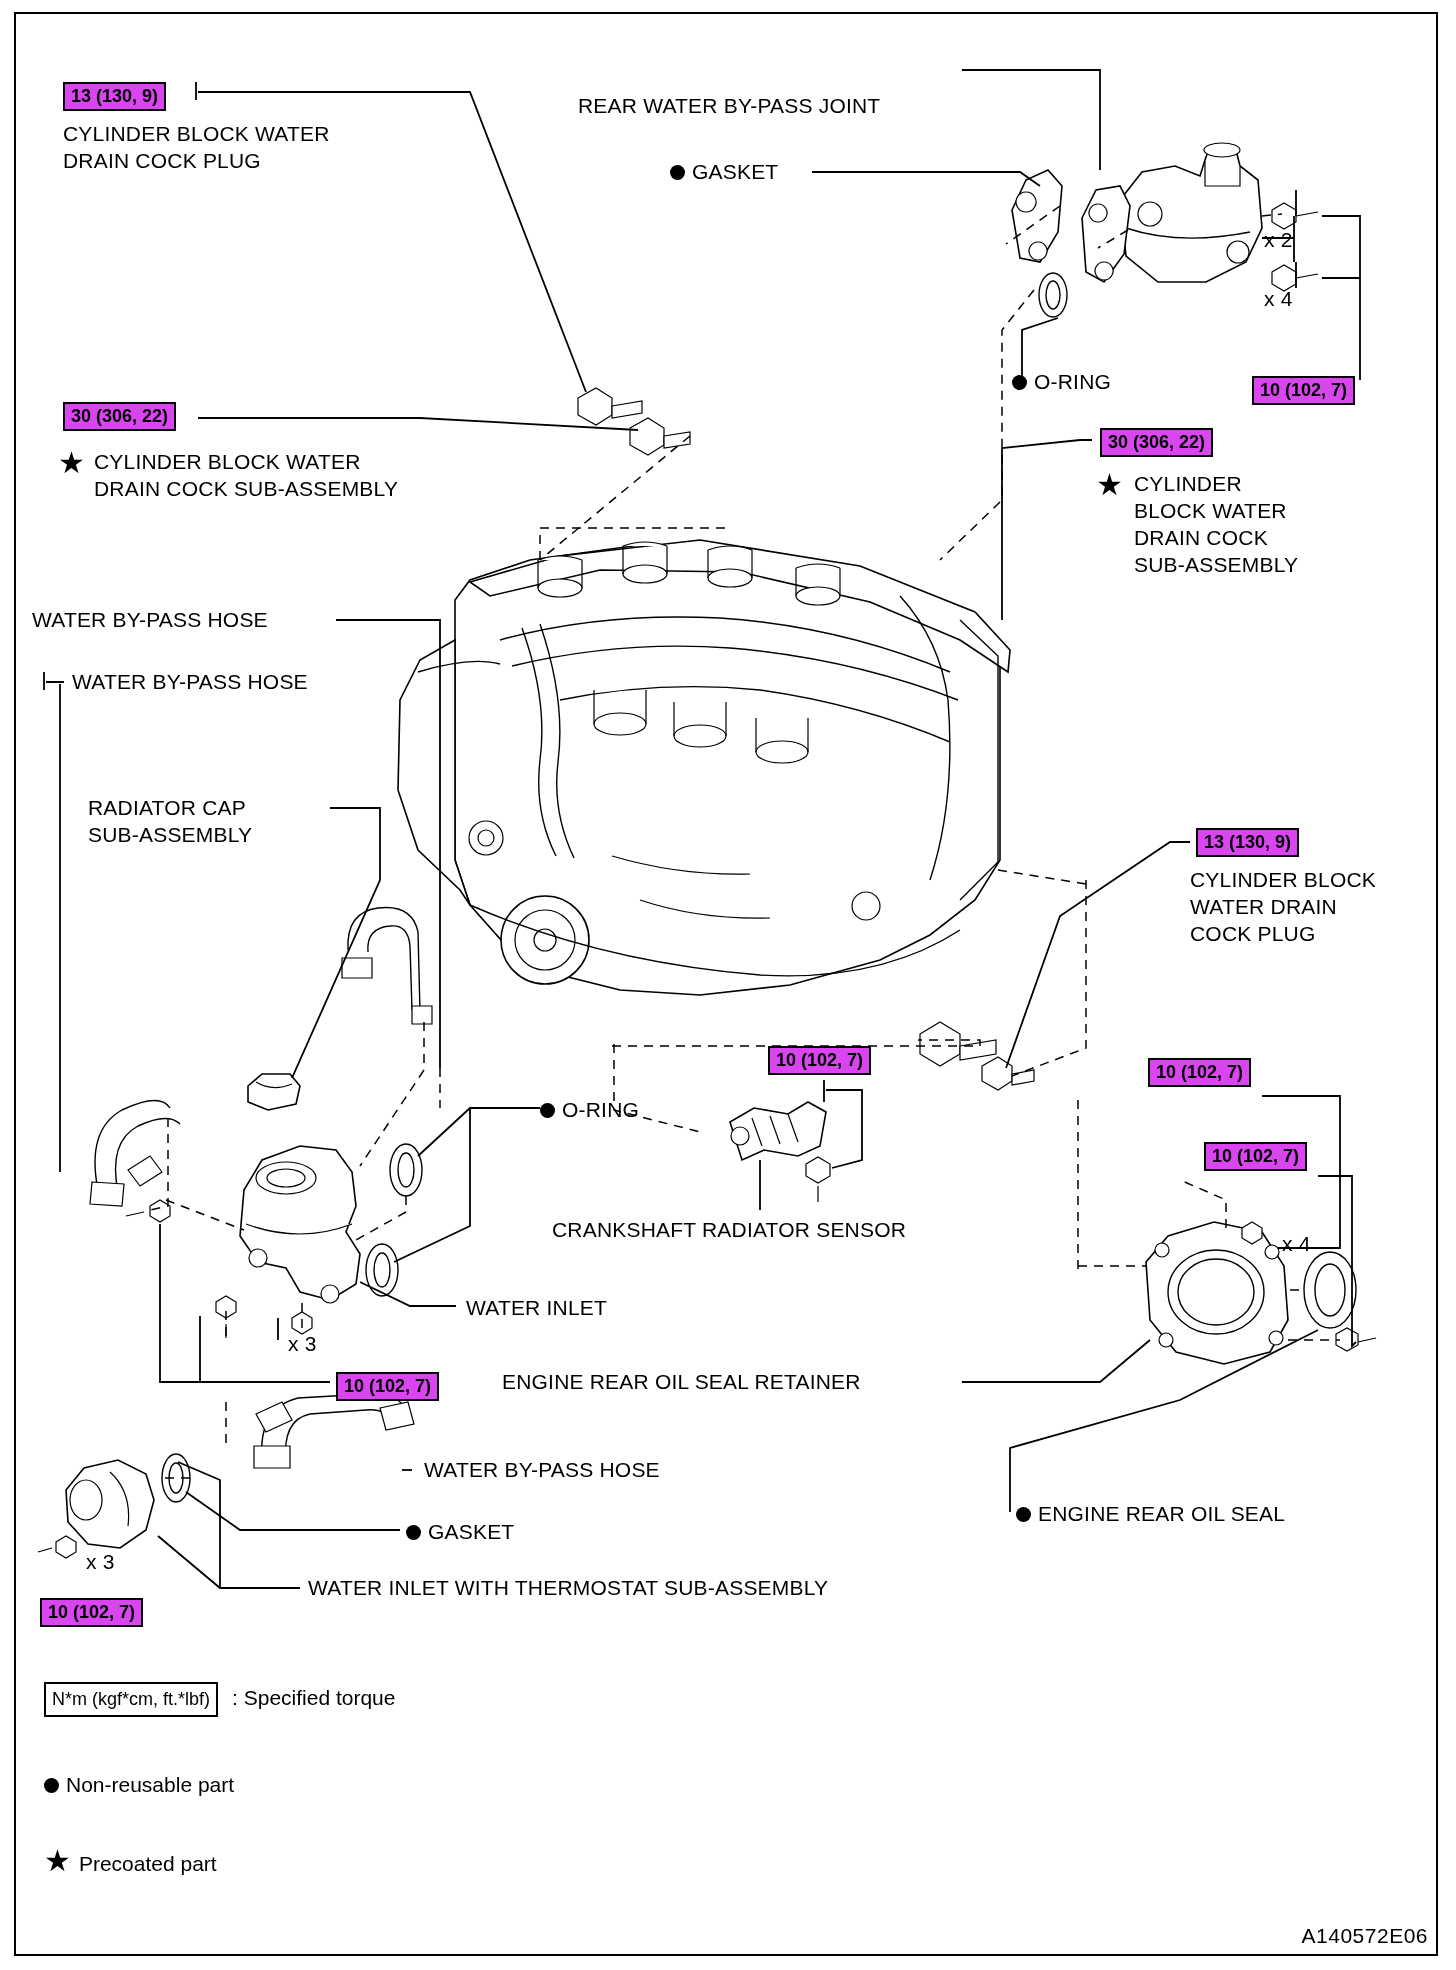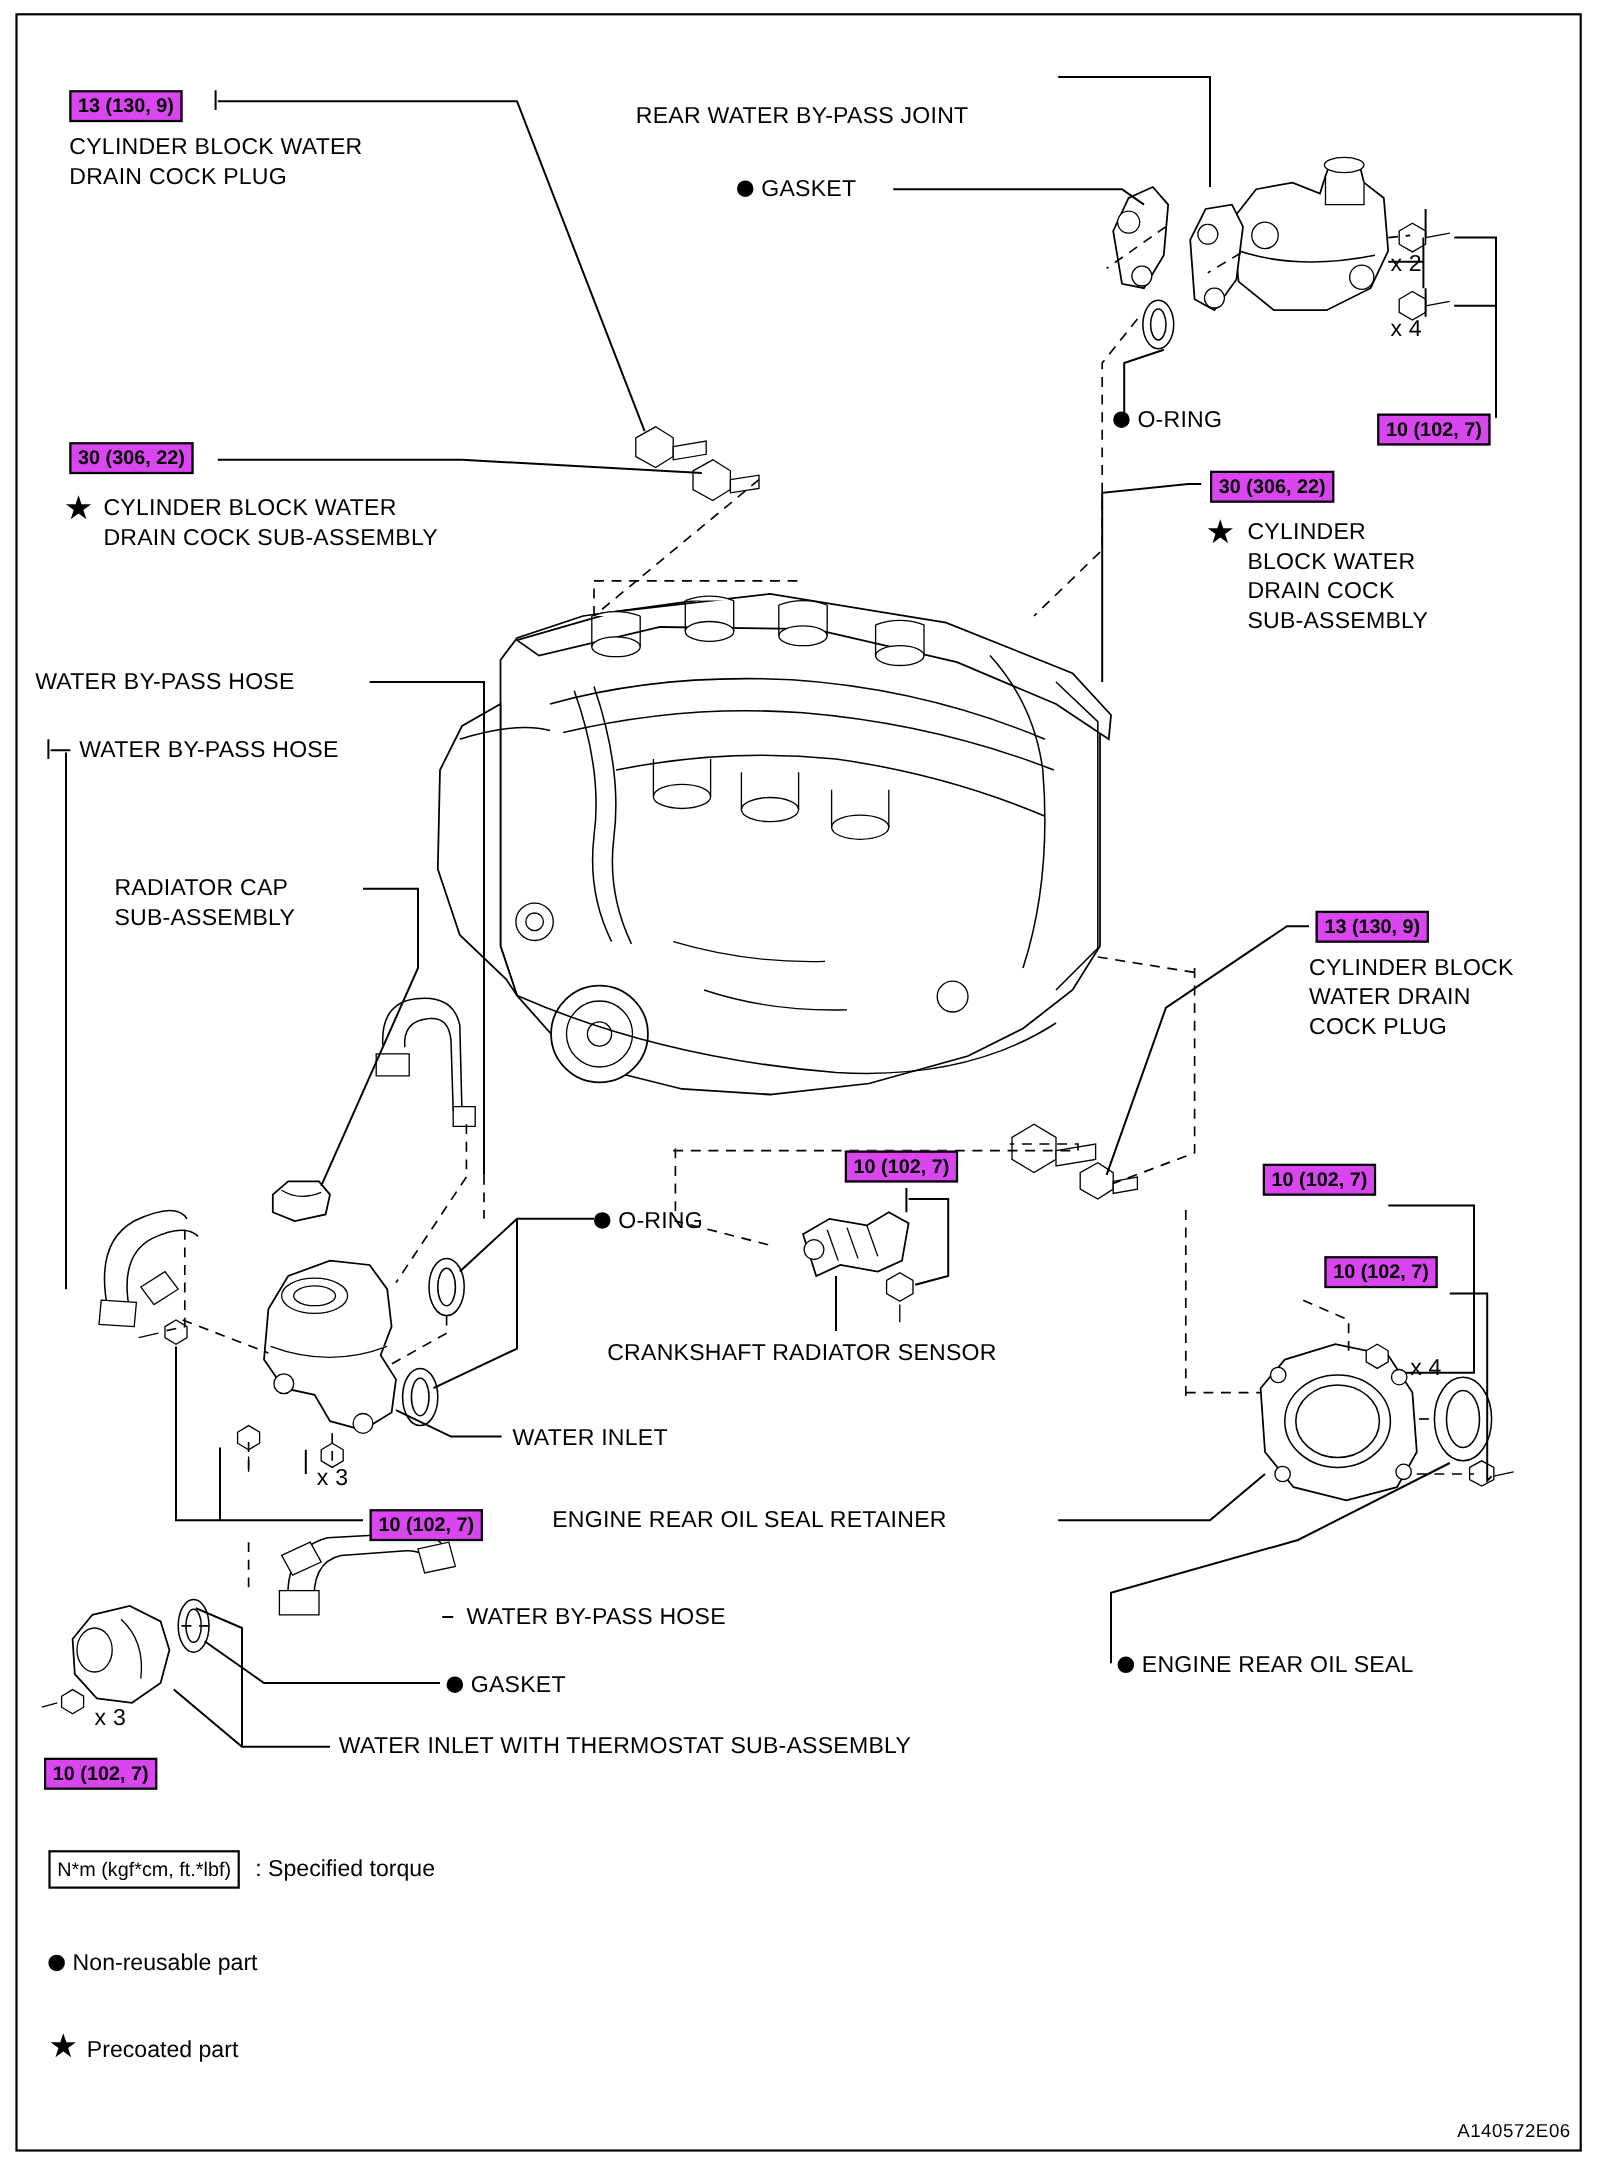--- a/index.html
+++ b/index.html
@@ -74,21 +74,21 @@
     display: inline-block;
     border: 2px solid #000;
     font-size: 18px;
     padding: 2px 6px 3px 6px;
     font-family: "Liberation Sans", sans-serif;
   }
   .code {
     position: absolute;
     right: 28px;
     bottom: 22px;
-    font-size: 17px;
+    font-size: 21px;
     letter-spacing: .5px;
   }
   svg.overlay {
     position: absolute;
     left: 0;
     top: 0;
     width: 1456px;
     height: 1970px;
     pointer-events: none;
   }
@@ -400,21 +400,21 @@
   <div class="star" style="left:1096px; top:470px;">★</div>
   <div class="lbl" style="left:1134px; top:470px;">CYLINDER
 BLOCK WATER
 DRAIN COCK
 SUB-ASSEMBLY</div>
 
   <div class="lbl" style="left:32px; top:606px;">WATER BY-PASS HOSE</div>
 
   <div class="lbl" style="left:72px; top:668px;">WATER BY-PASS HOSE</div>
 
-  <div class="lbl" style="left:88px; top:794px;margin-left:16px;">RADIATOR CAP
+  <div class="lbl" style="left:88px; top:794px;">RADIATOR CAP
 SUB-ASSEMBLY</div>
 
   <div class="torque" style="left:1196px; top:828px;">13 (130, 9)</div>
   <div class="lbl" style="left:1190px; top:866px;">CYLINDER BLOCK
 WATER DRAIN
 COCK PLUG</div>
 
   <div class="lbl" style="left:540px; top:1096px;"><span class="dot"></span><span>O-RING</span></div>
 
   <div class="torque" style="left:768px; top:1046px;">10 (102, 7)</div>

